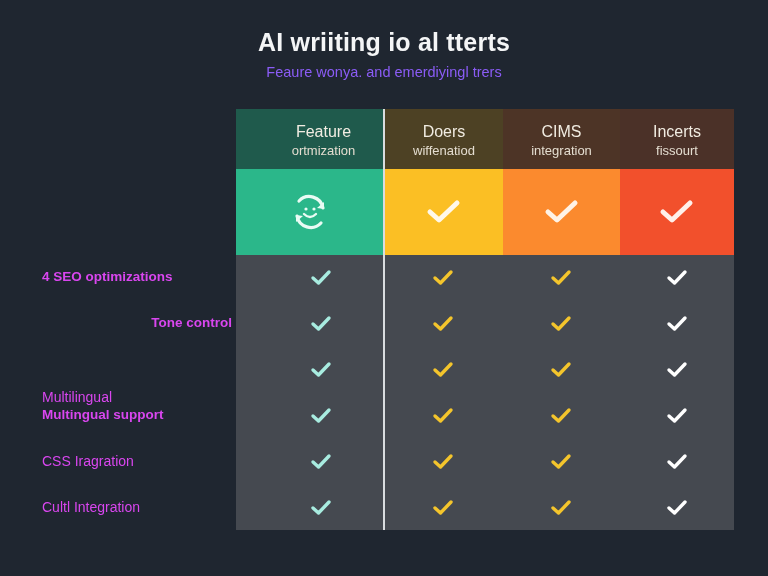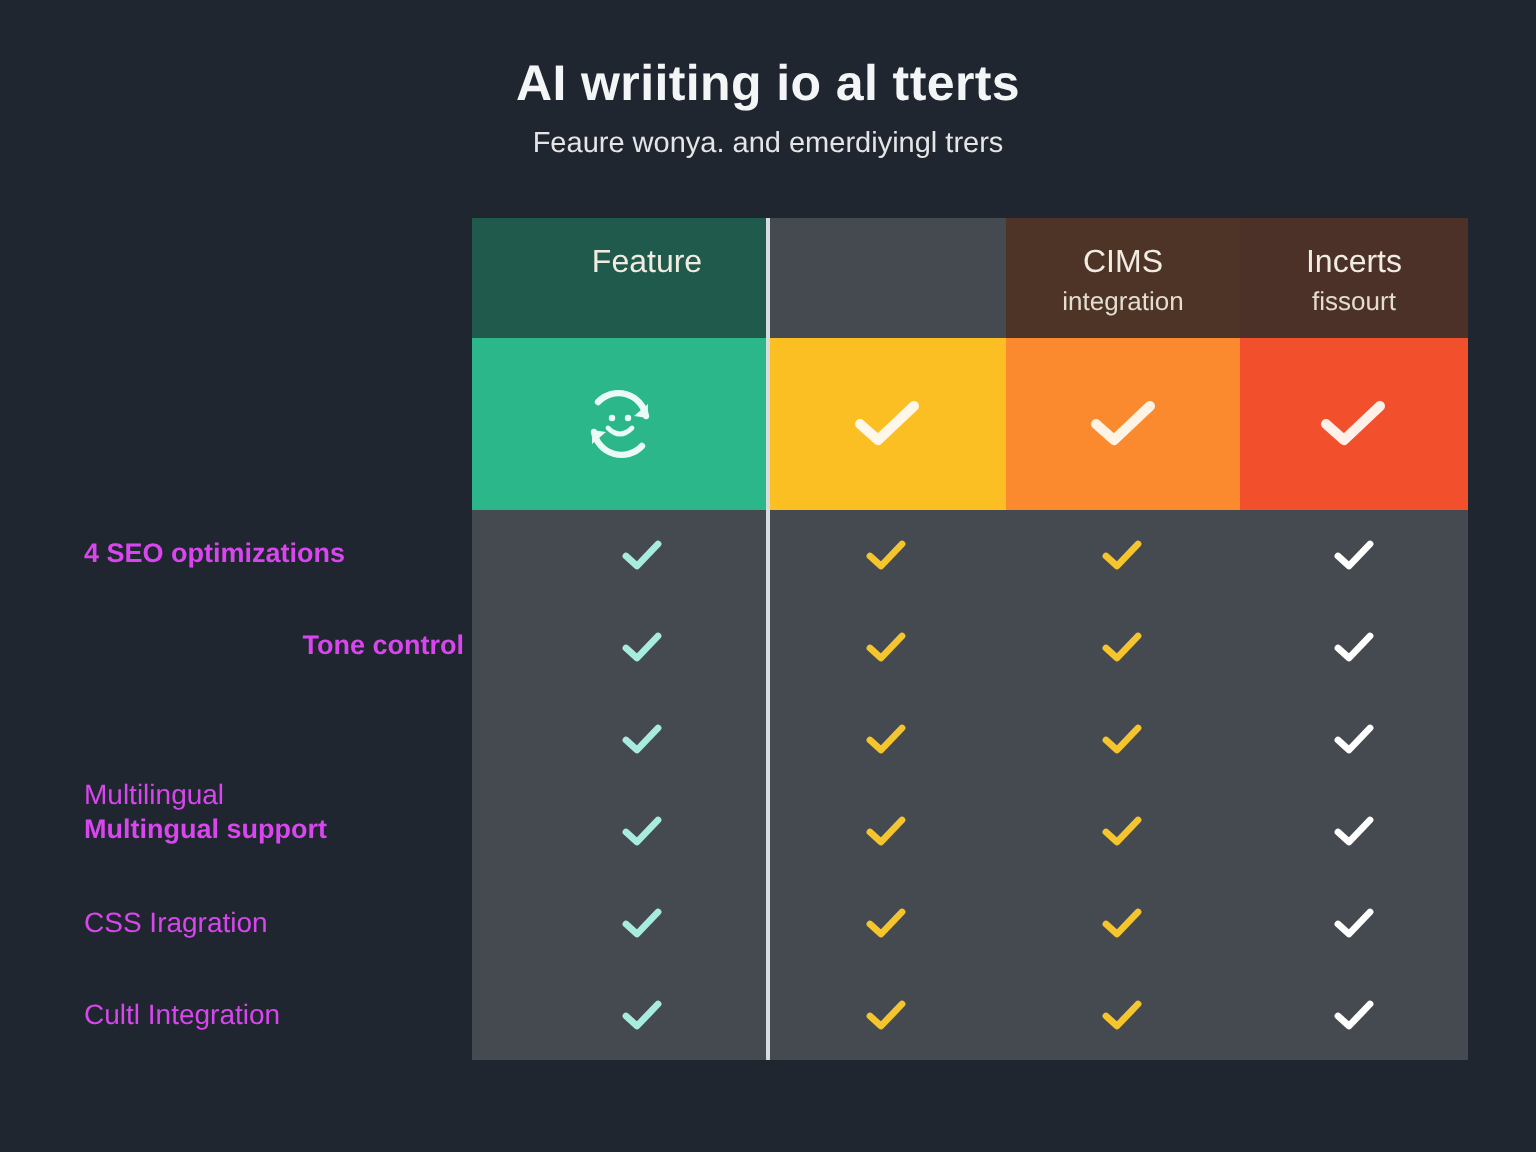--- a/index.html
+++ b/index.html
@@ -10,21 +10,21 @@
       color: #ffffff;
       position: relative;
     }
     .title {
       position: absolute; top: 28px; left: 0; width: 768px;
       text-align: center; font-size: 25px; font-weight: bold;
       color: #f4f5f6; letter-spacing: 0.2px;
     }
     .subtitle {
       position: absolute; top: 64px; left: 0; width: 768px;
-      text-align: center; font-size: 14.5px; color: #e5e5e5;
+      text-align: center; font-size: 14.5px; color: #8b5cf6;
     }
     .table {
       position: absolute; left: 236px; top: 109px; width: 498px; height: 421px;
       background: #454950;
     }
     .hdr { position: absolute; top: 0; height: 60px; text-align: center; }
     .hdr .h1 { display: block; margin-top: 14px; font-size: 16px; color: #f1ece2; }
     .hdr .h2 { display: block; margin-top: 2px; font-size: 13px; color: #e4ddd0; }
     .band { position: absolute; top: 60px; height: 86px; display: flex; align-items: center; justify-content: center; }
     .divider { position: absolute; left: 147px; top: 0; width: 2px; height: 421px; background: #d9dcdf; }
@@ -39,20 +39,25 @@
 </head>
 <body>
 
 <div class="title">AI wriiting io al tterts</div>
 <div class="subtitle">Feaure wonya. and emerdiyingl trers</div>
 
 <div class="table" id="tbl">
 
   <div class="hdr" style="left:0;width:147px;background:#1f5a4c;padding-left:28px;">
     <span class="h1">Feature</span>
+    <span class="h2">ortmization</span>
+  </div>
+  <div class="hdr" style="left:149px;width:118px;background:#4d4124;">
+    <span class="h1">Doers</span>
+    <span class="h2">wiffenatiod</span>
   </div>
   <div class="hdr" style="left:384px;width:114px;background:#4b3128;">
     <span class="h1">Incerts</span>
     <span class="h2">fissourt</span>
   </div>
   <div class="hdr" style="left:267px;width:117px;background:#4d3426;">
     <span class="h1">CIMS</span>
     <span class="h2">integration</span>
   </div>
 

